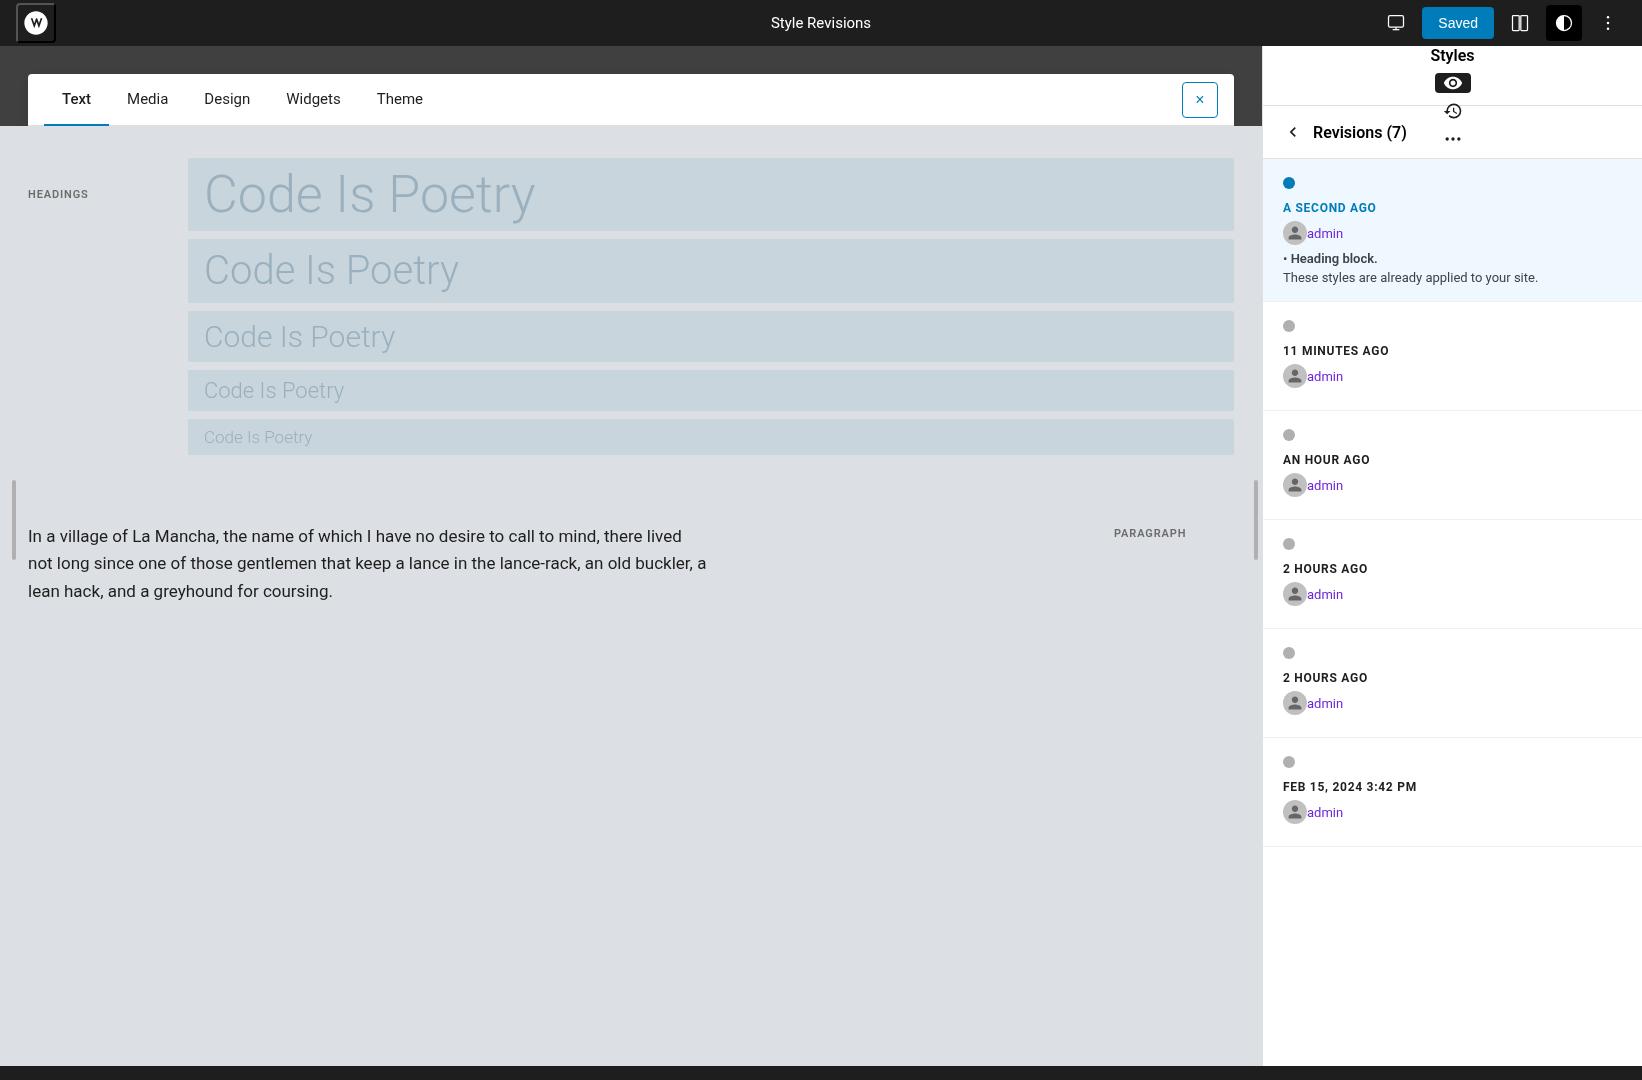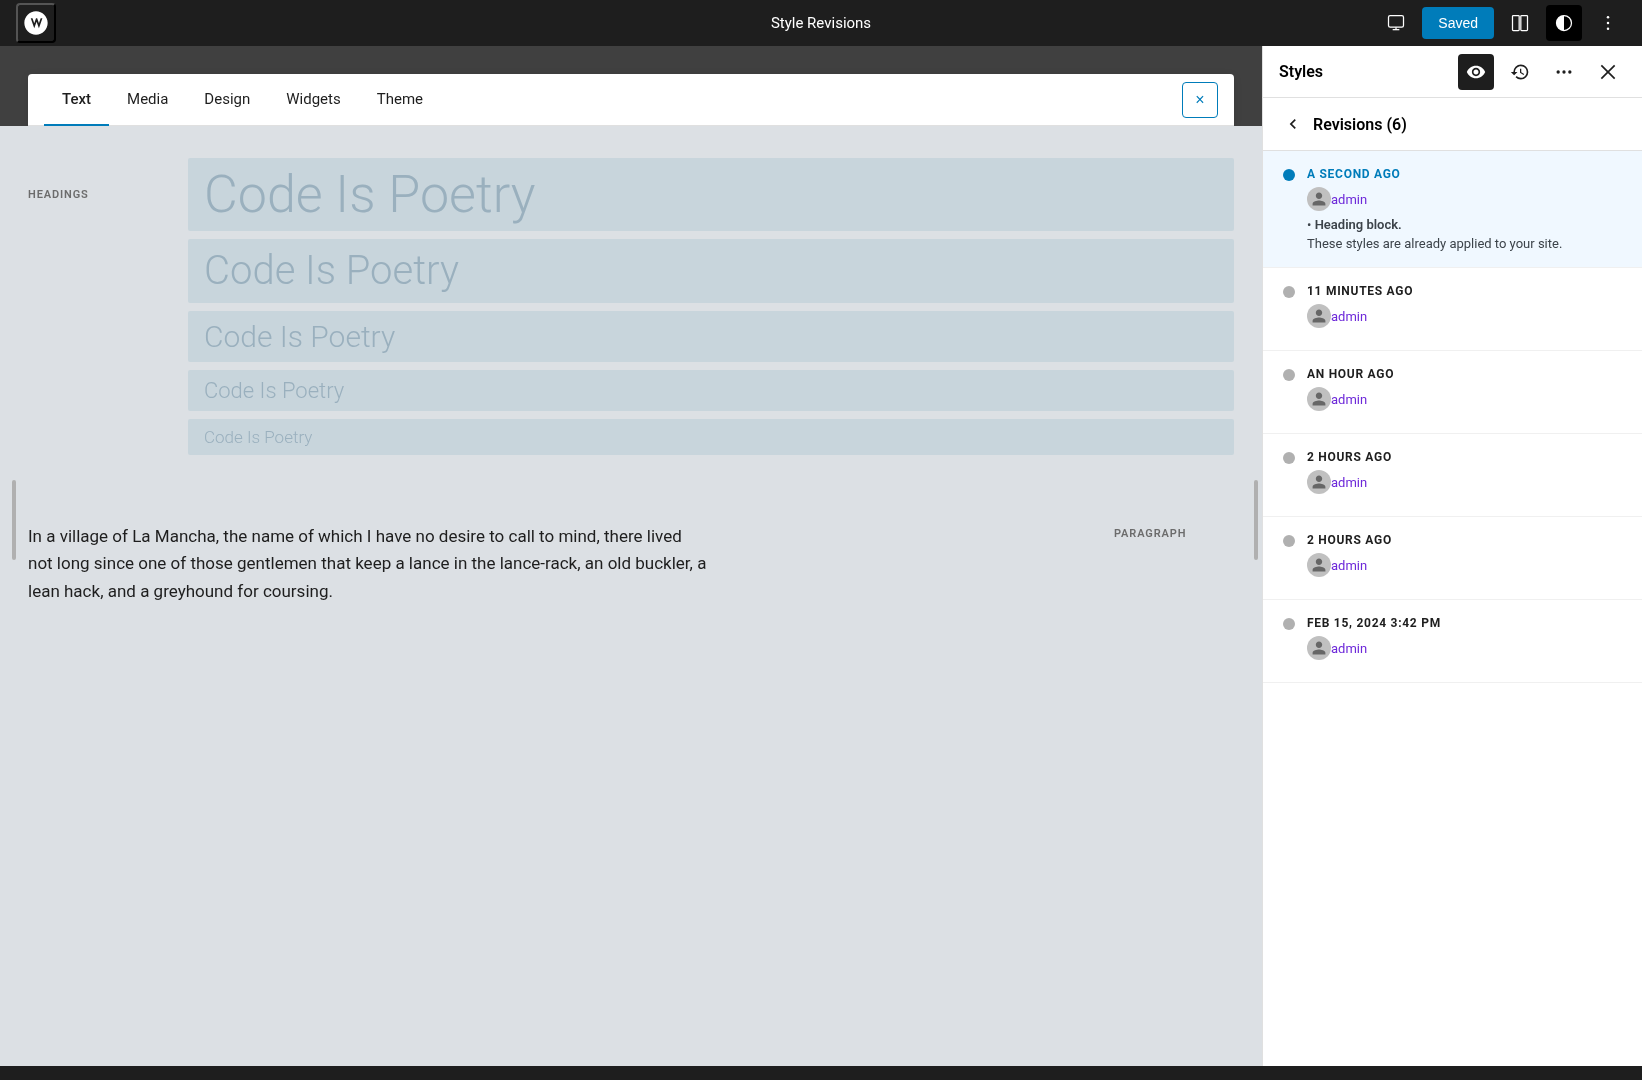--- a/index.html
+++ b/index.html
@@ -90,22 +90,22 @@
       position: absolute; right: 4px; top: 40%; width: 4px; height: 80px;
       background: #b0b0b0; border-radius: 2px;
     }
 
     
     .sidebar {
       width: 380px; background: white; border-left: 1px solid #e0e0e0;
       display: flex; flex-direction: column; overflow: hidden;
     }
     .sidebar-header {
-      display: flex; align-items: center; padding: 12px 16px;
-      border-bottom: 1px solid #e0e0e0; height: 52px; gap: 8px;
+      display: flex; align-items: center; padding: 0 16px;
+      border-bottom: 1px solid #e0e0e0; height: 60px; gap: 8px; flex-direction: column;
     }
     .sidebar-title { font-size: 16px; font-weight: 600; flex: 1; }
     .sidebar-icon-btn {
       width: 36px; height: 36px; background: transparent; border: none;
       cursor: pointer; display: flex; align-items: center; justify-content: center;
       border-radius: 4px; color: #1e1e1e;
     }
     .sidebar-icon-btn.active { background: #1e1e1e; color: white; }
     .sidebar-icon-btn svg { width: 20px; height: 20px; }
 
@@ -124,21 +124,21 @@
     .revisions-description {
       padding: 20px; font-size: 14px; line-height: 1.6; color: #3c434a;
       border-bottom: 1px solid #e0e0e0;
     }
 
     
     .revisions-list { padding: 0; }
     .revision-item {
       display: flex; align-items: flex-start; gap: 12px;
       padding: 16px 20px; border-bottom: 1px solid #f0f0f0;
-      cursor: pointer; position: relative;
+      cursor: pointer; position: relative; flex-direction: column;
     }
     .revision-item.current { background: #f0f8ff; }
     .revision-dot {
       width: 12px; height: 12px; border-radius: 50%; background: #b0b0b0;
       margin-top: 2px; flex-shrink: 0;
     }
     .revision-dot.blue { background: #007cba; }
     .revision-body { flex: 1; }
     .revision-time {
       font-size: 12px; font-weight: 700; letter-spacing: 0.06em;
@@ -288,21 +288,21 @@
     </div>
 
     <div class="sidebar-content">
 
       <div class="revisions-header">
         <button class="back-btn">
           <svg width="20" height="20" viewBox="0 0 24 24">
               <path d="M15.41 16.59L10.83 12l4.58-4.59L14 6l-6 6 6 6 1.41-1.41z" fill="#1e1e1e"></path>
             </svg>
         </button>
-        <span class="revisions-title">Revisions (6)</span>
+        <span class="revisions-title">Revisions (7)</span>
       </div>
 
 
       <div class="revisions-list">
 
         <div class="revision-item current">
           <div class="revision-dot blue"></div>
           <div class="revision-body">
             <div class="revision-time blue">A SECOND AGO</div>
             <div class="revision-user">

